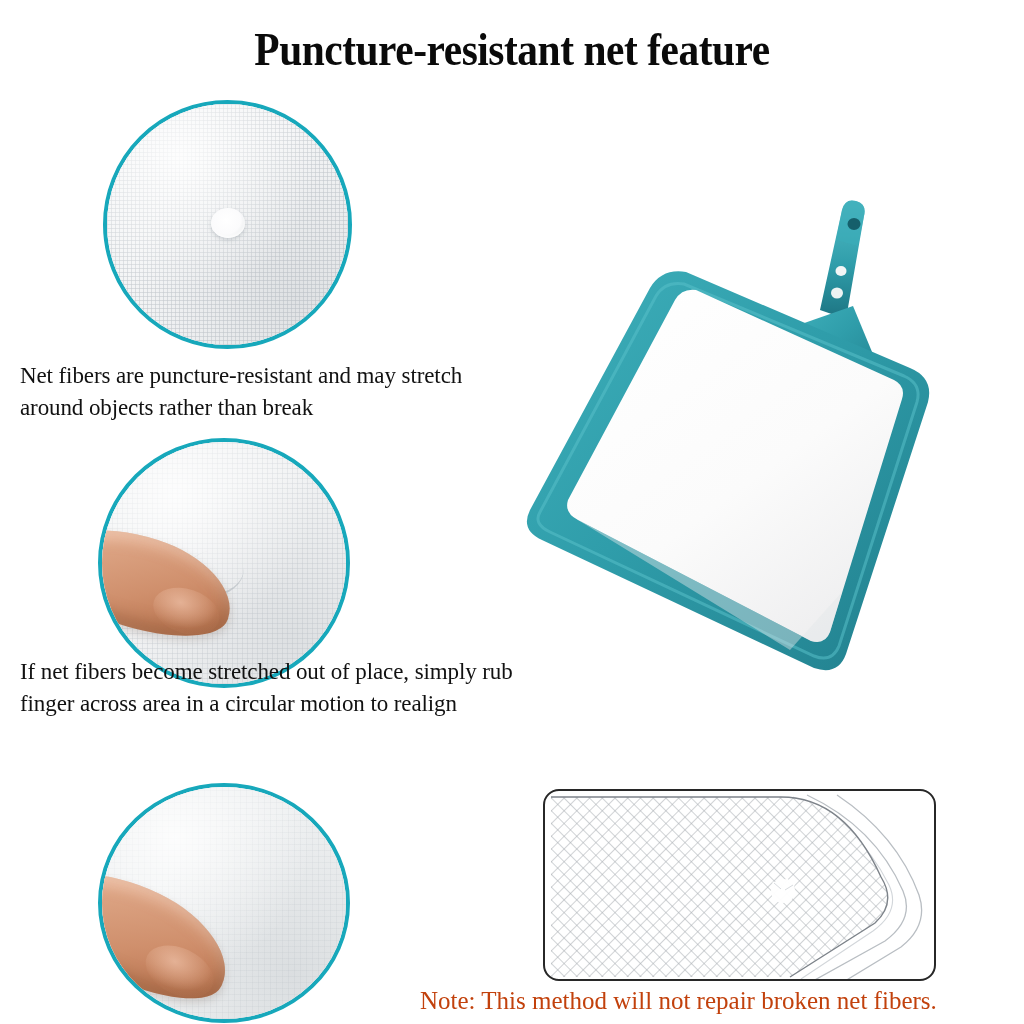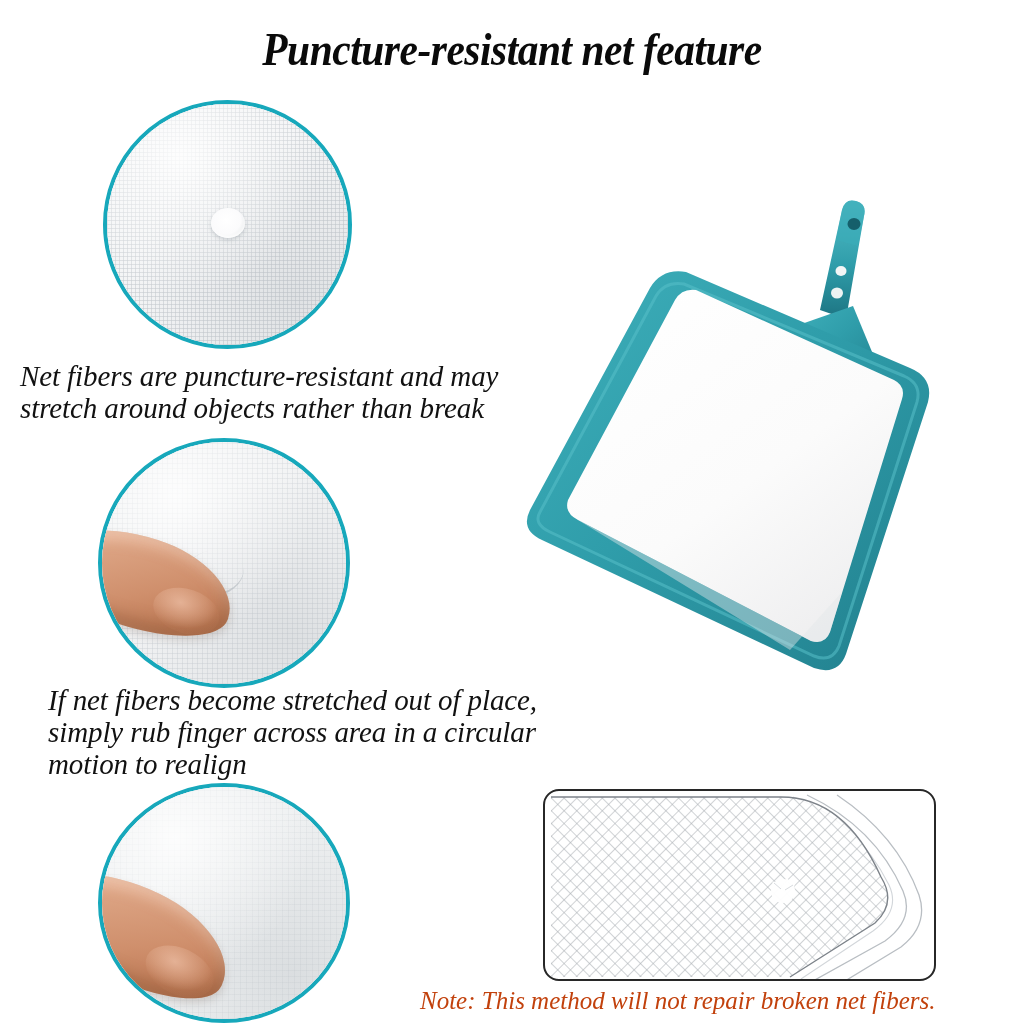--- a/index.html
+++ b/index.html
@@ -8,21 +8,20 @@
     width: 1024px; height: 1024px;
     background: #ffffff;
     font-family: "Liberation Serif", "DejaVu Serif", serif;
     overflow: hidden;
   }
   #page {
     position: relative;
     width: 1024px; height: 1024px;
     background: #ffffff;
     overflow: hidden;
-    font-style: italic;
   }
 
   
   #title {
     position: absolute;
     left: 0; top: 22px;
     width: 1024px;
     text-align: center;
     font-family: "Liberation Serif", "DejaVu Serif", serif;
     font-weight: bold;
@@ -117,21 +116,21 @@
     width: 34%; height: 48%;
     border-radius: 50%;
     background: radial-gradient(ellipse at 38% 35%, rgba(240,195,170,0.7) 0%, rgba(200,135,100,0.15) 62%, rgba(190,120,85,0) 100%);
   }
 
   
   .caption {
     position: absolute;
     color: #111111;
     font-family: "Liberation Serif", "DejaVu Serif", serif;
-    font-size: 29px;
+    font-size: 23px;
     line-height: 32px;
     letter-spacing: -0.1px;
   }
 
   
   #product { position: absolute; left: 490px; top: 180px; width: 480px; height: 545px; }
 
   
   #diagram-panel {
     position: absolute;
@@ -170,21 +169,21 @@
 
   <div class="circle-inset" style="left:98px; top:438px; width:252px; height:250px;">
     <div class="mesh-fill soft"></div>
     <div class="mesh-shade"></div>
     <div class="dimple" style="left:82px; top:108px;"></div>
     <div class="finger" style="left:-62px; top:62px; width:200px; height:92px; transform:rotate(18deg); transform-origin:0% 50%;">
       <div class="nail-tip"></div>
     </div>
   </div>
 
-  <div class="caption" style="left:20px; top:684px; width:505px;margin-left:28px;">If net fibers become stretched out of place, simply rub finger across area in a circular motion to realign</div>
+  <div class="caption" style="left:20px; top:656px; width:505px;">If net fibers become stretched out of place, simply rub finger across area in a circular motion to realign</div>
 
   <div class="circle-inset" style="left:98px; top:783px; width:252px; height:240px;">
     <div class="mesh-fill faint"></div>
     <div class="mesh-shade"></div>
     <div class="finger" style="left:-66px; top:52px; width:210px; height:96px; transform:rotate(26deg); transform-origin:0% 50%;">
       <div class="nail-tip"></div>
     </div>
   </div>
 
   <svg id="product" viewBox="0 0 480 545">

